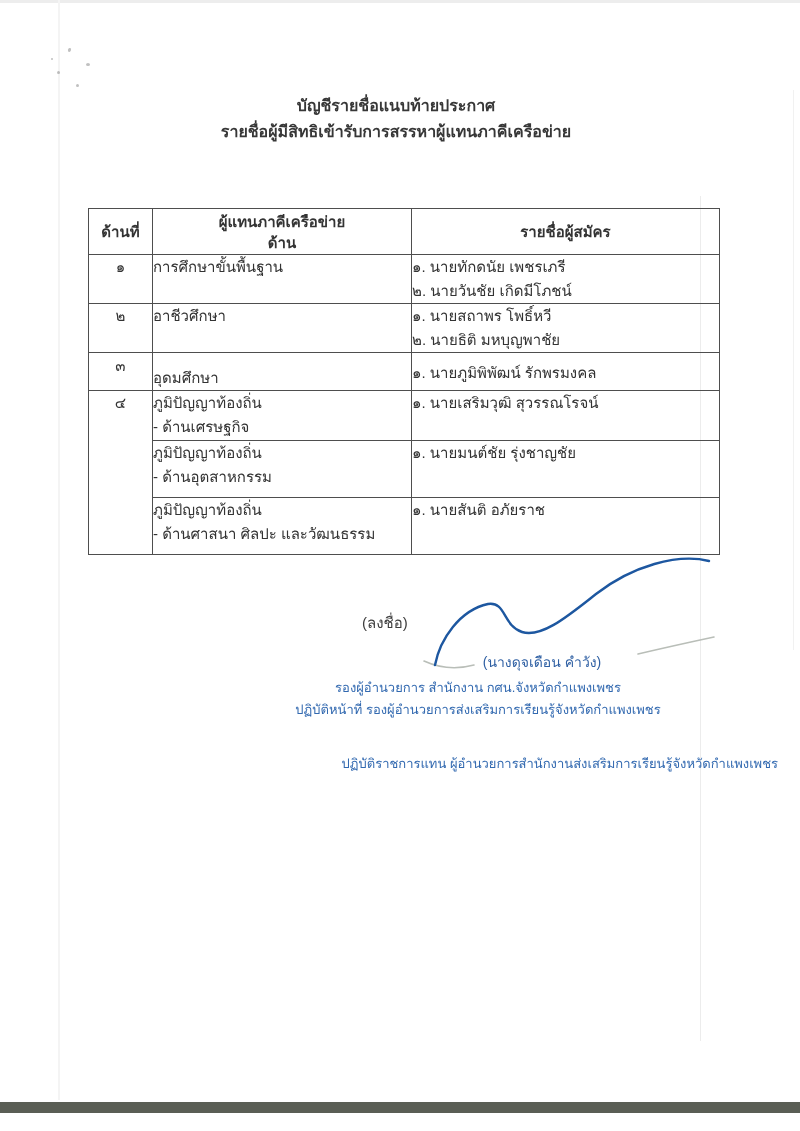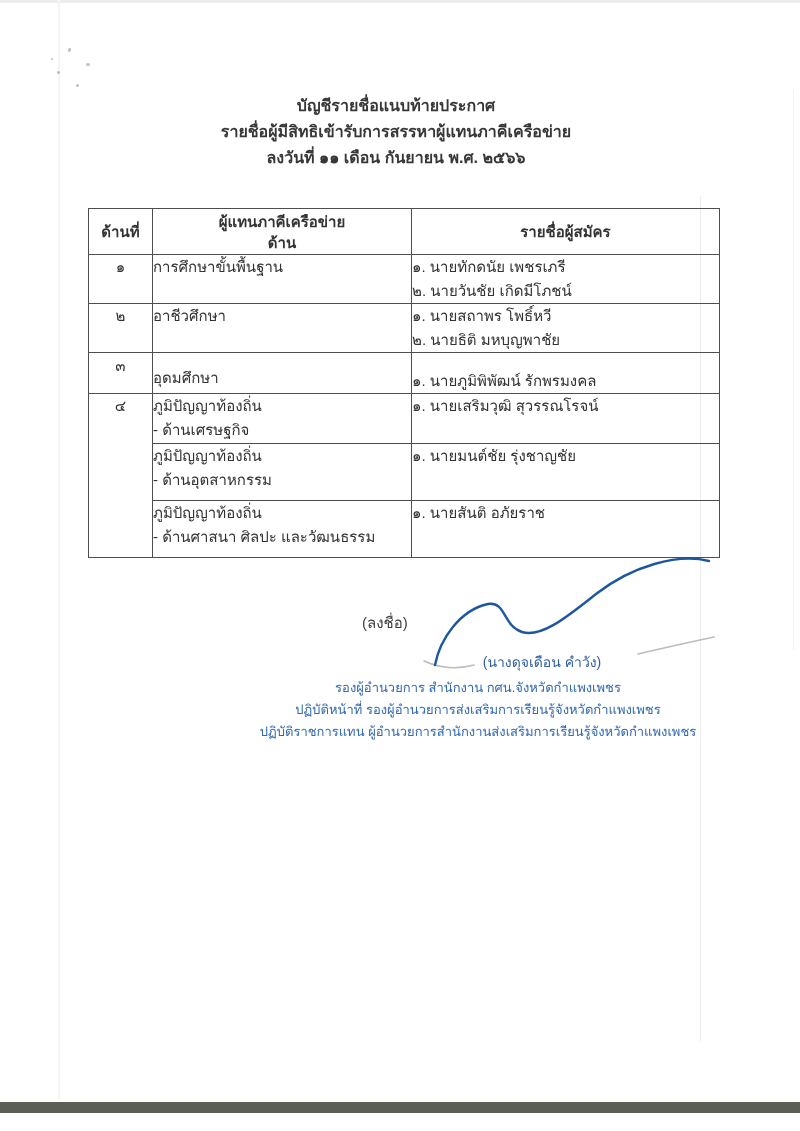--- a/index.html
+++ b/index.html
@@ -35,21 +35,21 @@
   td.cand{padding:3px 4px 0 15px;line-height:24px;margin-left:11px;}
 
   
   .sign-label{position:absolute;left:362px;top:611px;font-size:15px;color:#3e3e3e;}
   .sig-svg{position:absolute;left:400px;top:548px;width:360px;height:140px;}
   .sig-name{position:absolute;left:422px;top:651px;width:240px;text-align:center;
             font-size:14px;color:#2e5fa3;}
   .sig-role{position:absolute;left:178px;width:600px;text-align:center;font-size:13px;color:#3269b0;}
   .role1{top:677px;}
   .role2{top:699px;}
-  .role3{top:721px;}
+  .role3{top:753px;text-align:right;}
 
   
   .bottom-bar{position:absolute;left:0;top:1102px;width:800px;height:11px;background:#5a5e55;}
 </style>
 </head>
 <body>
 
 <div class="page">
 
   <div class="top-edge"></div>
@@ -58,21 +58,20 @@
   <div class="scan-line-v2"></div>
   <div class="smudge sm1"></div>
   <div class="smudge sm2"></div>
   <div class="smudge sm3"></div>
   <div class="smudge sm4"></div>
   <div class="smudge sm5"></div>
 
   <div class="title">
     <div>บัญชีรายชื่อแนบท้ายประกาศ</div>
     <div>รายชื่อผู้มีสิทธิเข้ารับการสรรหาผู้แทนภาคีเครือข่าย</div>
-    <div>ลงวันที่ ๑๑ เดือน กันยายน พ.ศ. ๒๕๖๖</div>
   </div>
 
   <table class="doc">
     <colgroup>
         <col style="width:64px">
         <col style="width:259px">
         <col style="width:308px">
       </colgroup>
     <tbody>
         <tr style="height:46px">
@@ -110,21 +109,21 @@
         <div>๑. นายสถาพร โพธิ์หวี</div>
         <div>๒. นายธิติ มหบุญพาชัย</div>
       </td>
     </tr>
 
     <tr style="height:26px">
       <td class="num" style="padding-top:1px">๓</td>
       <td class="dom" style="padding-top:13px">
         <div>อุดมศึกษา</div>
       </td>
-      <td class="cand" style="padding-top:16px">
+      <td class="cand" style="padding-top:8px">
         <div>๑. นายภูมิพิพัฒน์ รักพรมงคล</div>
       </td>
     </tr>
 
     <tr style="height:50px">
       <td class="num" rowspan="3">๔</td>
       <td class="dom">
         <div>ภูมิปัญญาท้องถิ่น</div>
         <div>- ด้านเศรษฐกิจ</div>
       </td>

